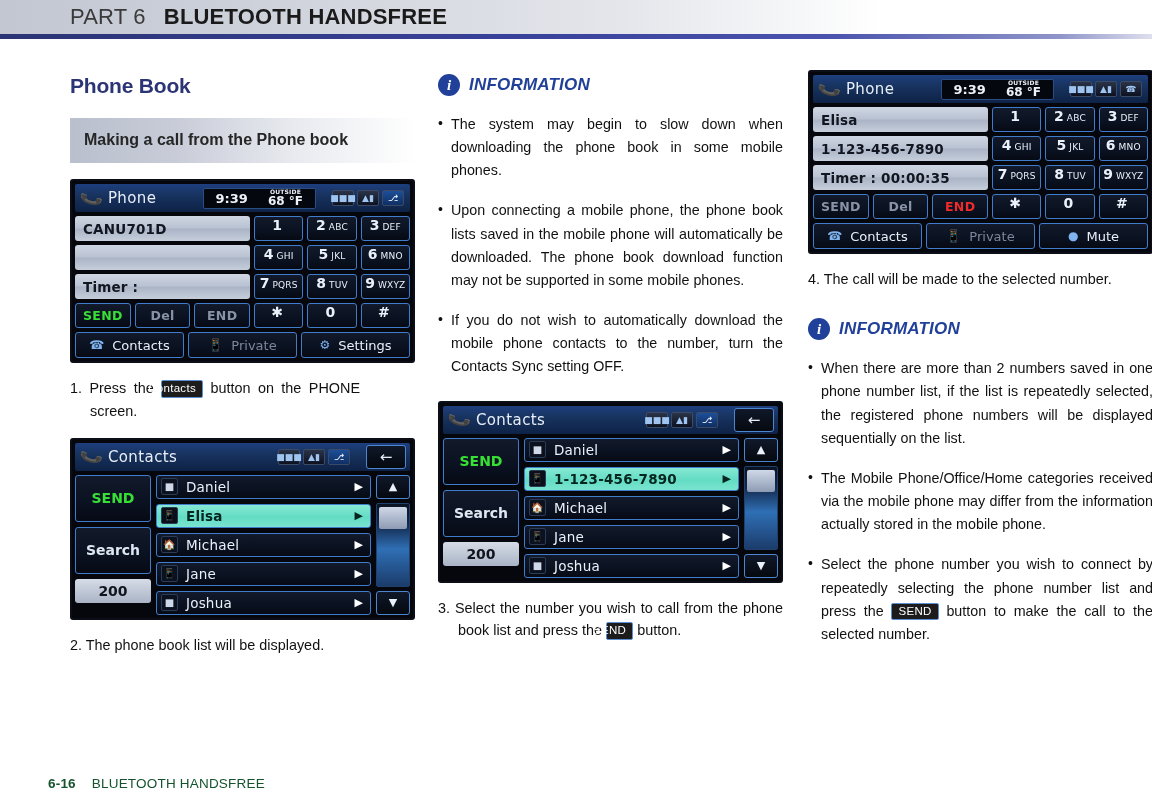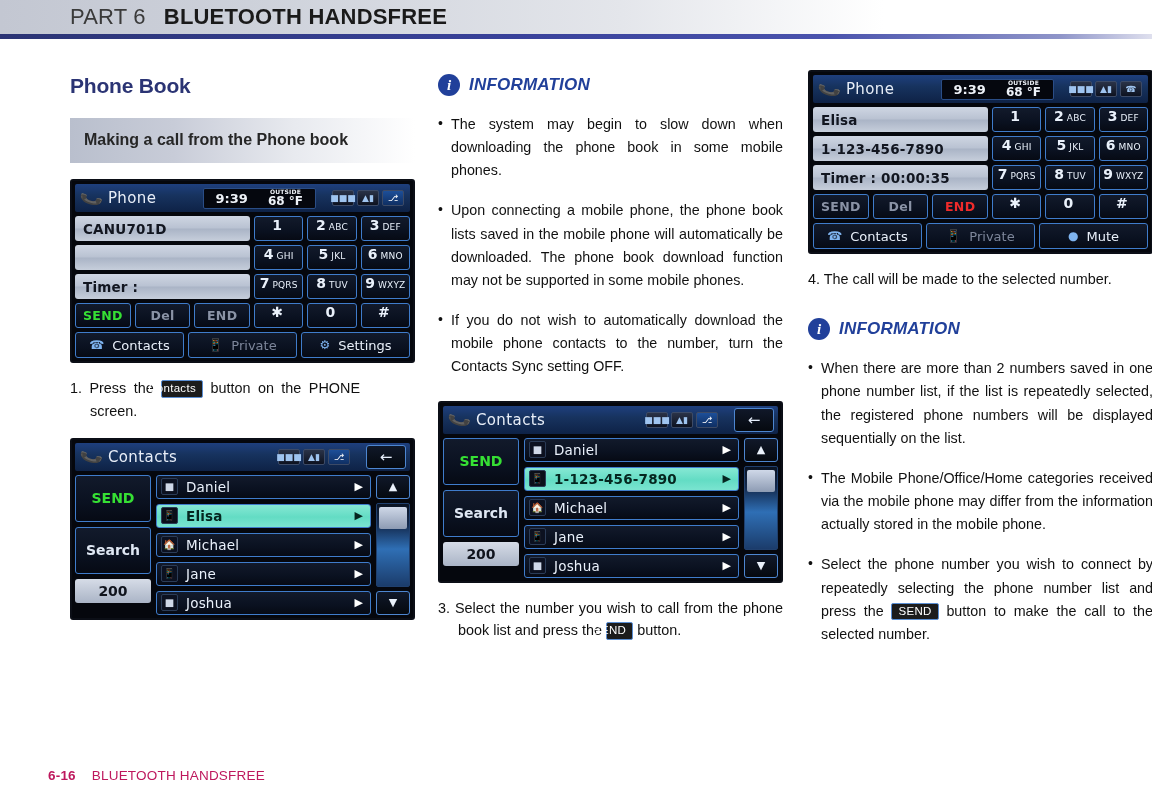--- a/index.html
+++ b/index.html
@@ -202,22 +202,22 @@
     background: linear-gradient(to bottom,#0a1322 0%, #13294d 25%, #2f6fb5 55%, #1b3c6b 100%);
     position: relative; overflow: hidden;
   }
   .sc-thumb {
     position: absolute; left: 2px; right: 2px; top: 3px; height: 22px; border-radius: 2px;
     background: linear-gradient(to bottom,#cfd8e8,#8d9bb3);
   }
 
   
   .footer {
-    position: absolute; left: 48px; bottom: 20px;
-    font-size: 13.5px; color: #be185d; letter-spacing: .2px;
+    position: absolute; left: 48px; bottom: 12px;
+    font-size: 13.5px; color: #14532d; letter-spacing: .2px;
   }
   .footer .pg { font-weight: bold; }
   .footer .ft { margin-left: 12px; }
 </style>
 </head>
 <body>
 
 <div class="page-header">
   <span class="part">PART 6</span>
   <span class="title">BLUETOOTH HANDSFREE</span>
@@ -377,20 +377,21 @@
       <div class="cts-scroll">
         <div class="sc-btn">▲</div>
         <div class="sc-track">
             <div class="sc-thumb"></div>
           </div>
         <div class="sc-btn">▼</div>
       </div>
     </div>
   </div>
 
+  <div class="step">2. The phone book list will be displayed.</div>
 </div>
 
 <div class="col" id="col-mid">
 
   <div class="info-head">
     <span class="info-icon">i</span>
     <span class="info-label">INFORMATION</span>
   </div>
   <ul class="info-list">
     <li>The system may begin to slow down when downloading the phone book in some mobile phones.</li>

